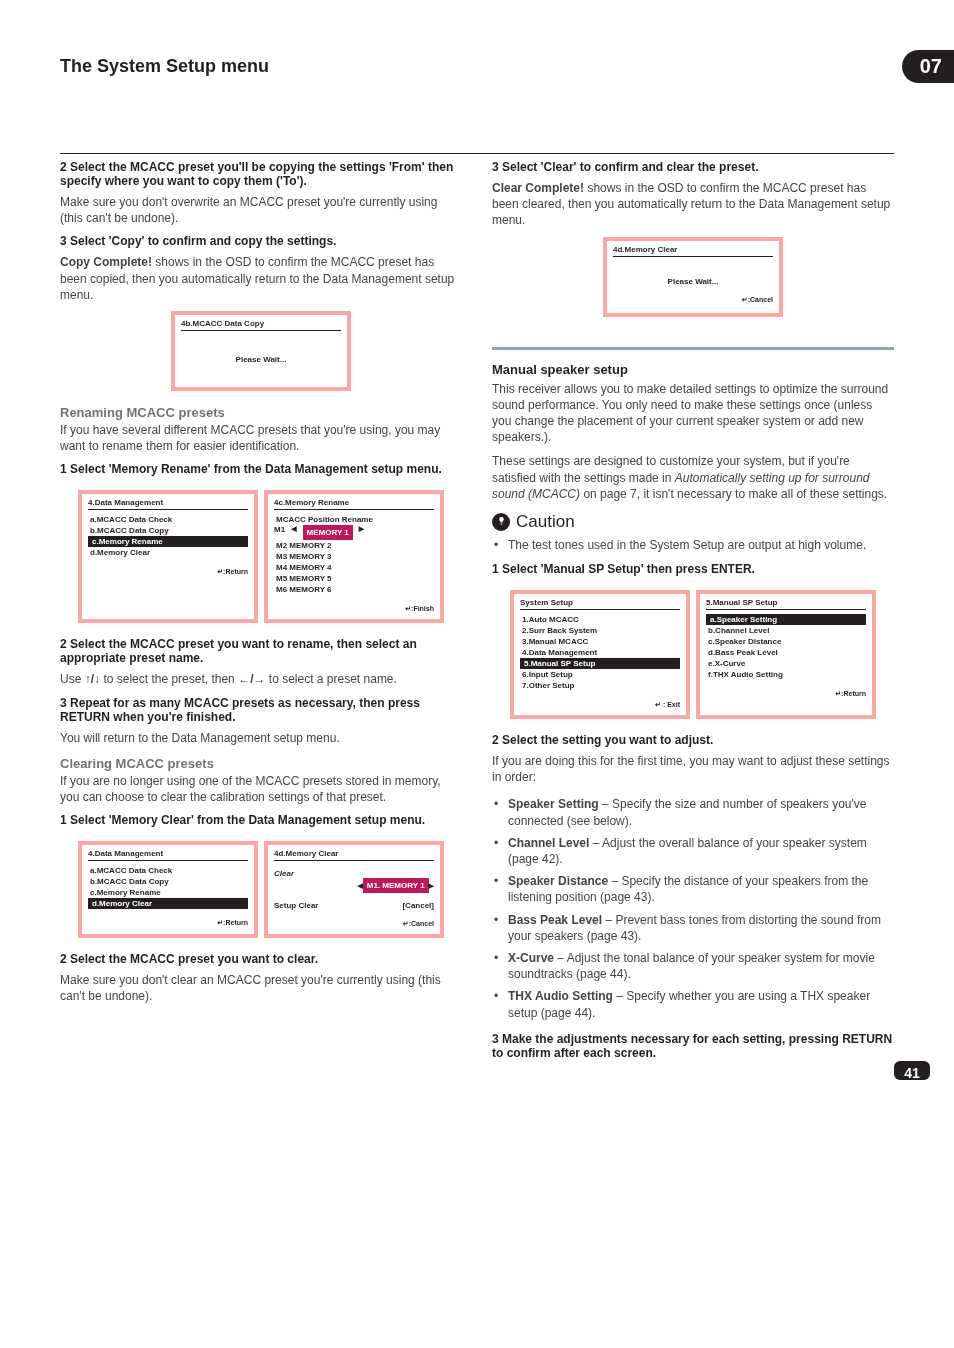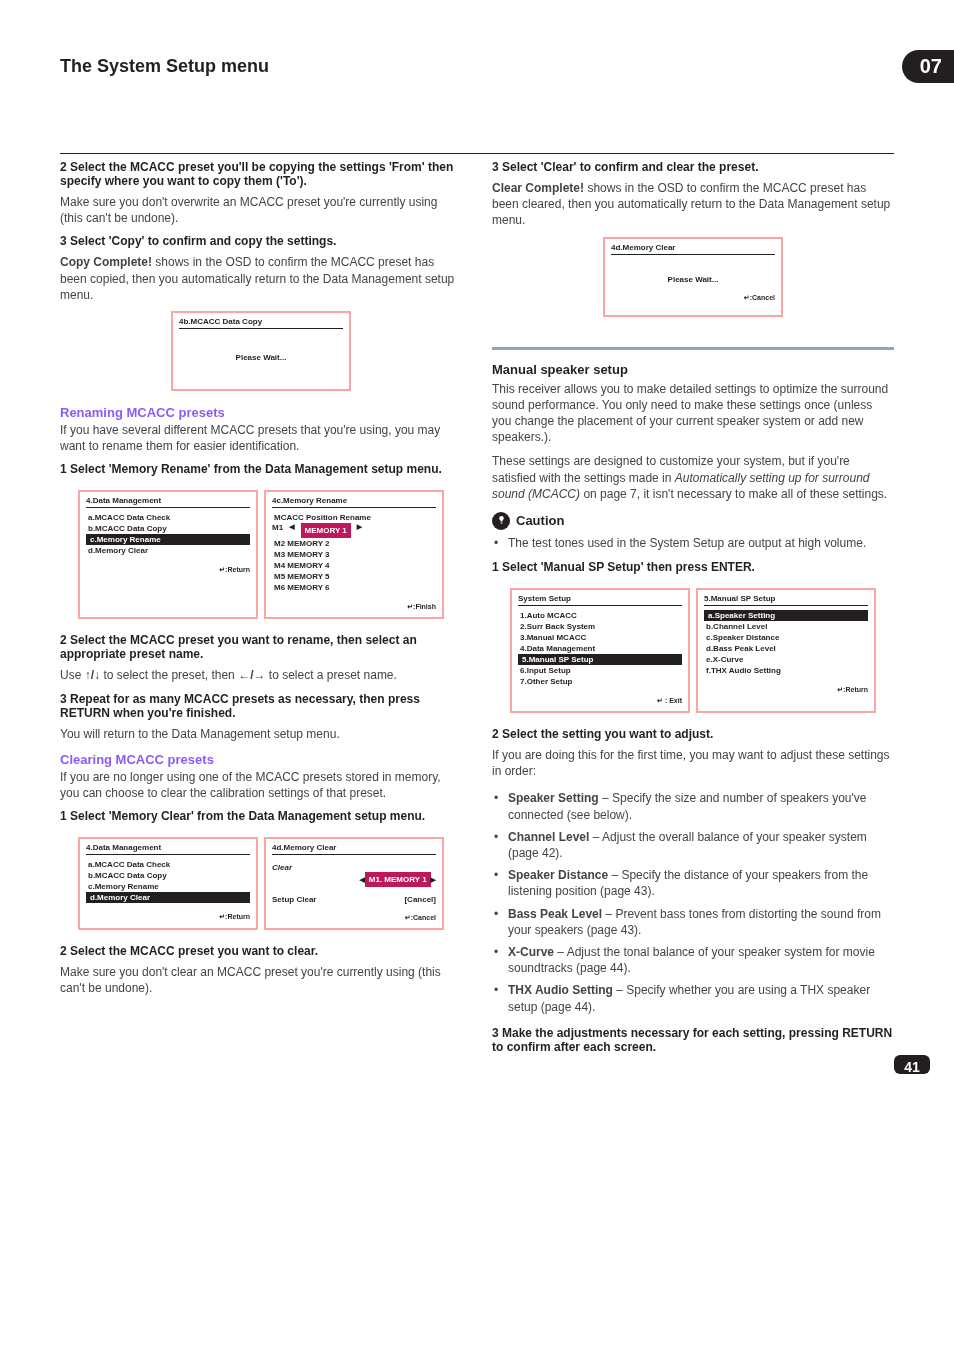--- a/index.html
+++ b/index.html
@@ -42,57 +42,57 @@
   }
   .columns {
     display: flex;
     gap: 30px;
   }
   .col { flex: 1; }
   .step-bold { font-weight: bold; }
   .step { margin: 6px 0; }
   .bodytext { margin: 2px 0 8px 0; line-height: 1.35; color: #444; }
   .osd {
-    border: 2px solid #fca5a5;
+    border: 4px solid #fca5a5;
     width: 180px;
     margin: 8px auto 14px auto;
     font-family: Arial, sans-serif;
     font-size: 8px;
     font-weight: bold;
     padding: 4px 6px 6px 6px;
     background: #fff;
     position: relative;
   }
   .osd-title { border-bottom: 1px solid #231f20; padding-bottom: 2px; margin-bottom: 4px; }
   .osd-item { padding: 1px 2px; }
   .osd-sel  { background: #be185d; color: #fff; display: inline-block; padding: 3px 4px; }
   .osd-sel-full { background: #231f20; color: #fff; padding: 1px 4px; }
   .osd-foot { text-align: right; font-size: 7px; margin-top: 10px; }
   .osd-tall { min-height: 80px; }
   .osd-row { display: flex; gap: 6px; justify-content: center; }
   .section-red {
-    color: #8b5cf6;
+    color: #737373;
     font-weight: bold;
     font-size: 13px;
     margin: 10px 0 2px 0;
   }
   .section-black-big {
     font-weight: bold;
     font-size: 13px;
     margin: 4px 0 4px 0;
   }
   .italic { font-style: italic; }
   .caution-head {
     display: flex; align-items: center; gap: 6px; margin: 10px 0 2px 0;
   }
   .caution-icon {
     width: 18px; height: 18px; border-radius: 50%; background: #231f20; display:flex; align-items:center; justify-content:center;
   }
   .caution-icon svg { width: 11px; height: 11px; fill: #fff; }
-  .caution-text { font-weight: bold; font-size: 13px; }
+  .caution-text { font-weight: normal; font-size: 17px; }
   ul.bullets { list-style: none; padding-left: 14px; }
   ul.bullets li { position: relative; padding: 3px 0 3px 2px; line-height:1.35; color:#444;}
   ul.bullets li::before { content: "•"; position:absolute; left:-12px; }
   .arrow { font-family: Arial; font-weight: bold; }
   .pagecorner {
     position: absolute;
     right: 24px;
     bottom: 16px;
     width: 36px; height: 19px;
     background: #231f20;

